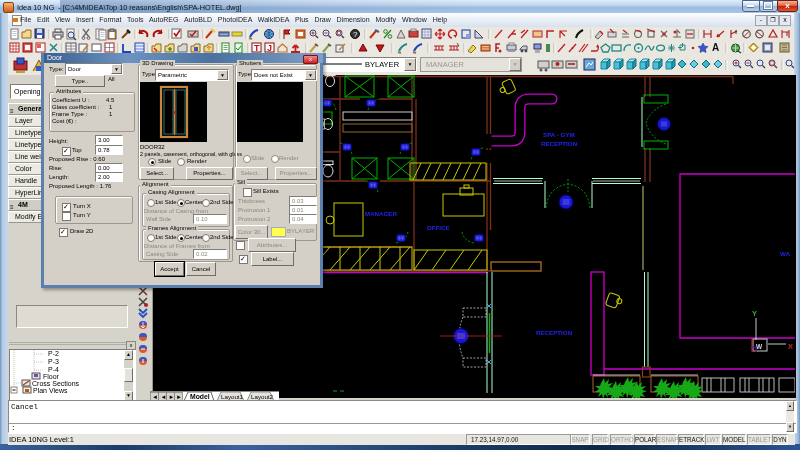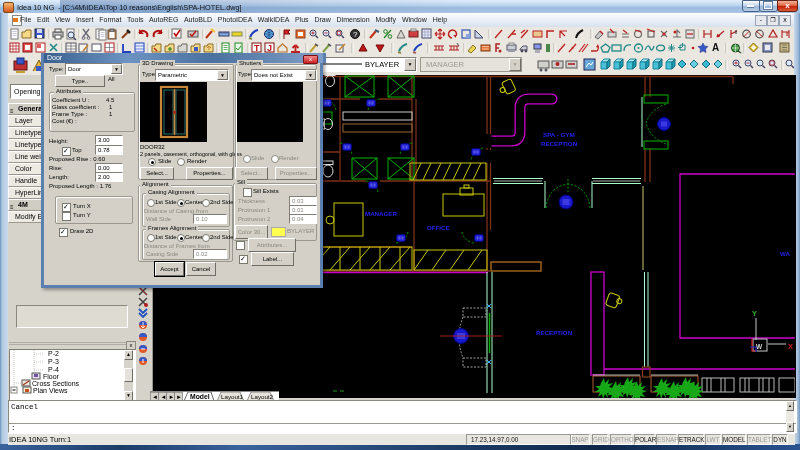--- a/index.html
+++ b/index.html
@@ -877,21 +877,21 @@
 <div class="abs" style="left:8px;top:400px;width:787px;height:31px;background:#fff;border:1px solid;border-color:#8a887f #fff #fff #8a887f;">
   <div class="abs" style="left:0;top:0;width:785px;height:20px;border-bottom:1px solid #9a978e;font-family:'Liberation Mono',monospace;font-size:7.5px;padding:2px 0 0 2px;">Cancel</div>
   <div class="abs" style="left:2px;top:23px;font-family:'Liberation Mono',monospace;font-size:7.5px;">:</div>
   <div class="abs" style="left:777px;top:0;width:8px;height:30px;background:#ece9e2;">
     <div style="height:8px;background:#d6d3ca;border:1px solid #fff;border-right-color:#6f6d66;border-bottom-color:#6f6d66;font-size:4px;line-height:7px;text-align:center;">▲</div>
     <div style="height:8px;margin-top:11px;background:#d6d3ca;border:1px solid #fff;border-right-color:#6f6d66;border-bottom-color:#6f6d66;font-size:4px;line-height:7px;text-align:center;">▼</div>
   </div>
 </div>
 
 <div class="abs" id="status" style="left:8px;top:433px;width:787px;height:11px;background:#e8e6e1;border-top:1px solid #fff;font-size:7.5px;">
-  <div class="abs" style="left:1px;top:1px;">IDEA 10NG Turn:1</div>
+  <div class="abs" style="left:1px;top:1px;">IDEA 10NG Level:1</div>
   <div class="abs sk" style="left:458px;top:0px;width:100px;padding-left:4px;text-align:left;">17.23,14.97,0.00</div>
   <div class="abs sk dis" style="left:562px;top:0px;width:18px;">SNAP</div>
   <div class="abs sk dis" style="left:584px;top:0px;width:14px;">GRID</div>
   <div class="abs sk dis" style="left:602px;top:0px;width:20px;">ORTHO</div>
   <div class="abs sk" style="left:626px;top:0px;width:19px;">POLAR</div>
   <div class="abs sk dis" style="left:648px;top:0px;width:19px;">ESNAP</div>
   <div class="abs sk" style="left:670px;top:0px;width:24px;">ETRACK</div>
   <div class="abs sk dis" style="left:697px;top:0px;width:14px;">LWT</div>
   <div class="abs sk" style="left:714px;top:0px;width:22px;">MODEL</div>
   <div class="abs sk dis" style="left:739px;top:0px;width:22px;">TABLET</div>

